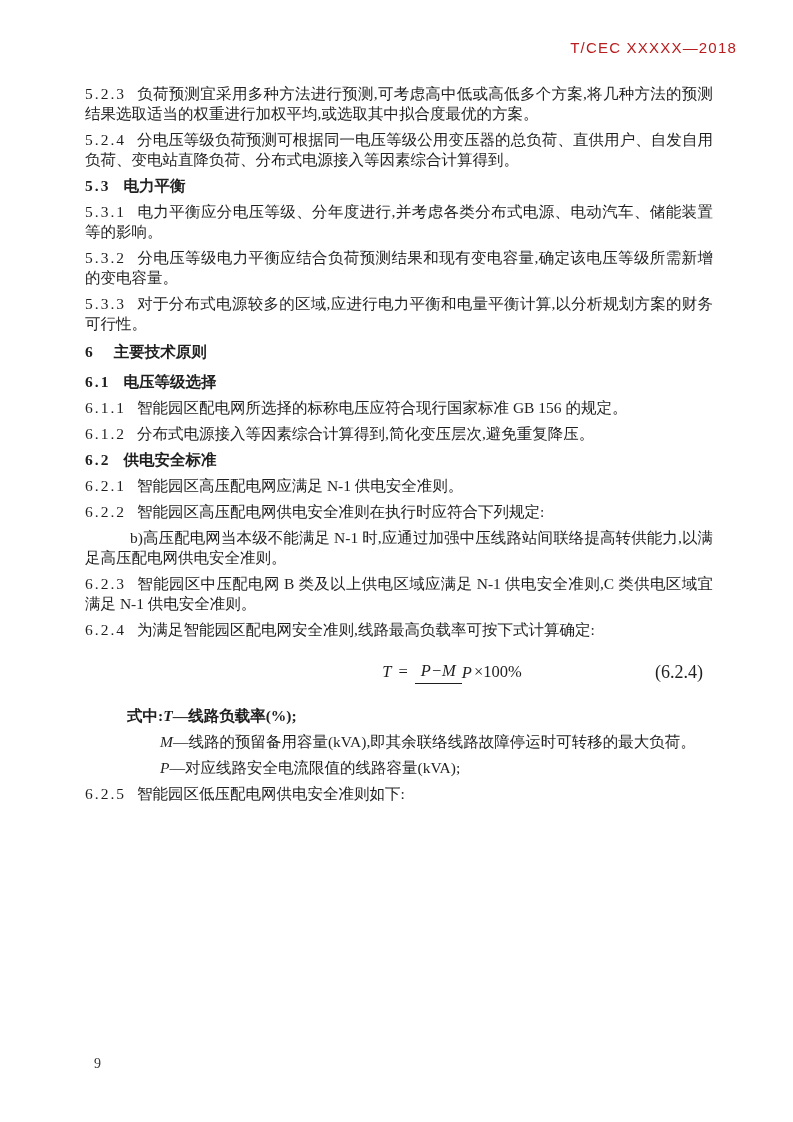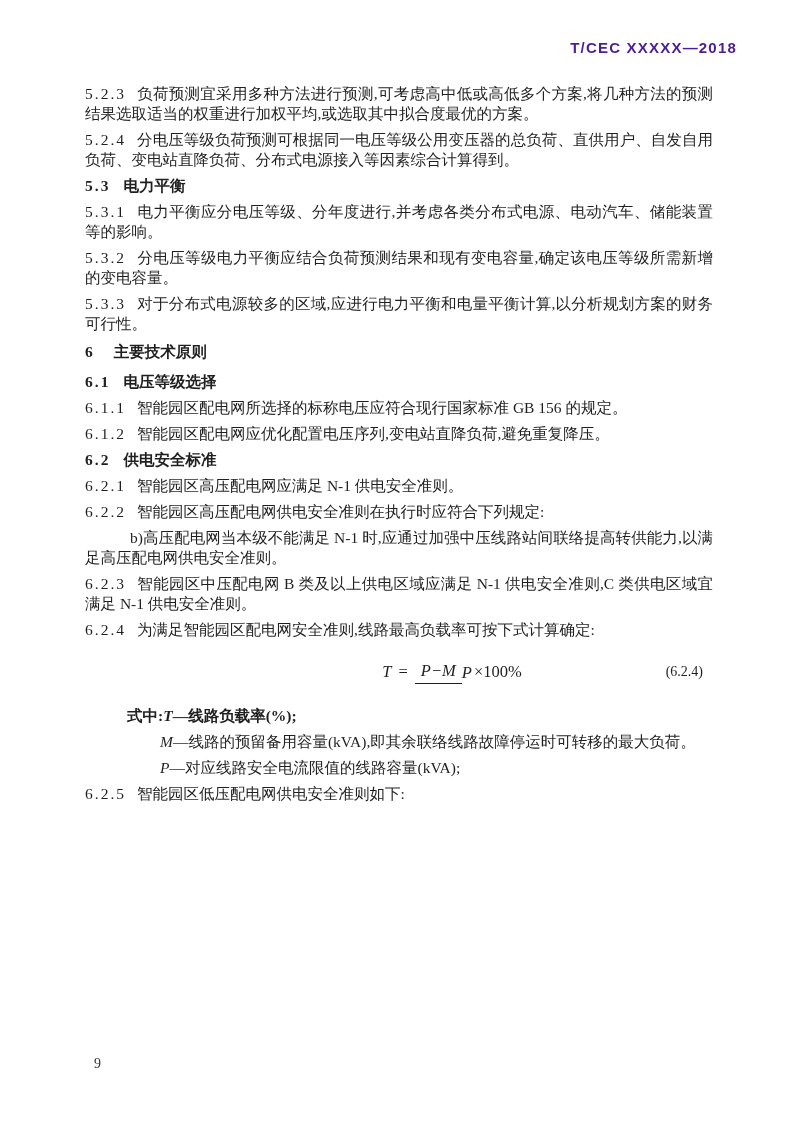--- a/index.html
+++ b/index.html
@@ -3,21 +3,21 @@
 <meta charset="utf-8">
 <style>
   html,body { margin:0; padding:0; }
   body {
     width:793px; height:1122px; background:#ffffff; position:relative; overflow:hidden;
     font-family:"Liberation Serif","DejaVu Serif",serif; color:#1f1f1f;
   }
   .doc-header {
     position:absolute; top:39px; right:56px;
     font-family:"Liberation Sans","DejaVu Sans",sans-serif;
-    font-weight:700; font-size:15px; letter-spacing:1.2px; color:#4c1d95;
+    font-weight:400; font-size:15px; letter-spacing:1.2px; color:#b91c1c;
   }
   .content { position:absolute; top:84px; left:85px; width:628px; }
   p.para, p.head {
     margin:0 0 6px 0; font-size:15.5px; line-height:20px;
     text-align:justify; text-justify:inter-character;
   }
   p.head { font-weight:700; }
   p.head-main { margin-top:8px; }
   p.head-sub1 { margin-top:10px; }
   .num { letter-spacing:2px; margin-right:11px; white-space:nowrap; }
@@ -28,21 +28,21 @@
   .formula-row {
     position:relative; display:flex; justify-content:center; align-items:center;
     margin:4px 0 8px 0; height:52px;
   }
   .formula { display:flex; align-items:center; margin-left:106px; font-size:16.5px; }
   .formula .op { padding:0 7px; }
   .frac { display:inline-flex; text-align:center; }
   .frac .top { display:block; line-height:20px; padding:0 6px 2px 6px; border-bottom:1.3px solid #1f1f1f; }
   .frac .bot { display:block; line-height:20px; padding-top:2px; }
   .mult { padding-left:2px; }
-  .eq-label { position:absolute; right:10px; top:50%; transform:translateY(-50%); font-size:14px; }
+  .eq-label { position:absolute; right:10px; top:50%; transform:translateY(-50%); font-size:18px; }
   p.where-first { padding-left:42px;font-weight:bold; }
   p.where-rest { padding-left:75px; }
   .page-number { position:absolute; left:94px; top:1056px; font-size:14px; color:#333; }
 </style>
 </head>
 <body>
 
 <div class="doc-header">T/CEC XXXXX—2018</div>
 
 <div class="content">
@@ -58,21 +58,21 @@
   <p class="para"><span class="num">5.3.2</span><span>分电压等级电力平衡应结合负荷预测结果和现有变电容量,确定该电压等级所需新增的变电容量。</span></p>
 
   <p class="para"><span class="num">5.3.3</span><span>对于分布式电源较多的区域,应进行电力平衡和电量平衡计算,以分析规划方案的财务可行性。</span></p>
 
   <p class="head head-main"><span class="num">6</span><span>主要技术原则</span></p>
 
   <p class="head head-sub1"><span class="num">6.1</span><span>电压等级选择</span></p>
 
   <p class="para"><span class="num">6.1.1</span><span>智能园区配电网所选择的标称电压应符合现行国家标准 GB 156 的规定。</span></p>
 
-  <p class="para"><span class="num">6.1.2</span><span>智能园区配电网应优化配置电压序列,变电站直降负荷,避免重复降压。</span></p>
+  <p class="para"><span class="num">6.1.2</span><span>分布式电源接入等因素综合计算得到,简化变压层次,避免重复降压。</span></p>
 
   <p class="head"><span class="num">6.2</span><span>供电安全标准</span></p>
 
   <p class="para"><span class="num">6.2.1</span><span>智能园区高压配电网应满足 N-1 供电安全准则。</span></p>
 
   <p class="para"><span class="num">6.2.2</span><span>智能园区高压配电网供电安全准则在执行时应符合下列规定:</span></p>
 
 
   <p class="para indent"><span>b)高压配电网当本级不能满足 N-1 时,应通过加强中压线路站间联络提高转供能力,以满足高压配电网供电安全准则。</span></p>
 

